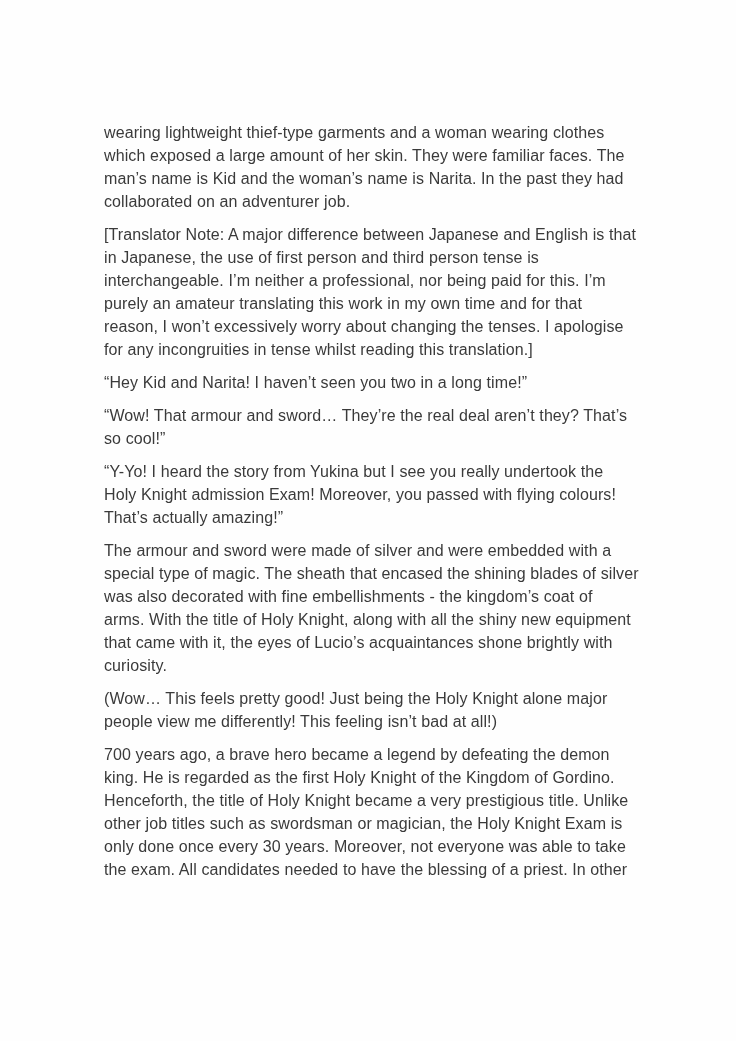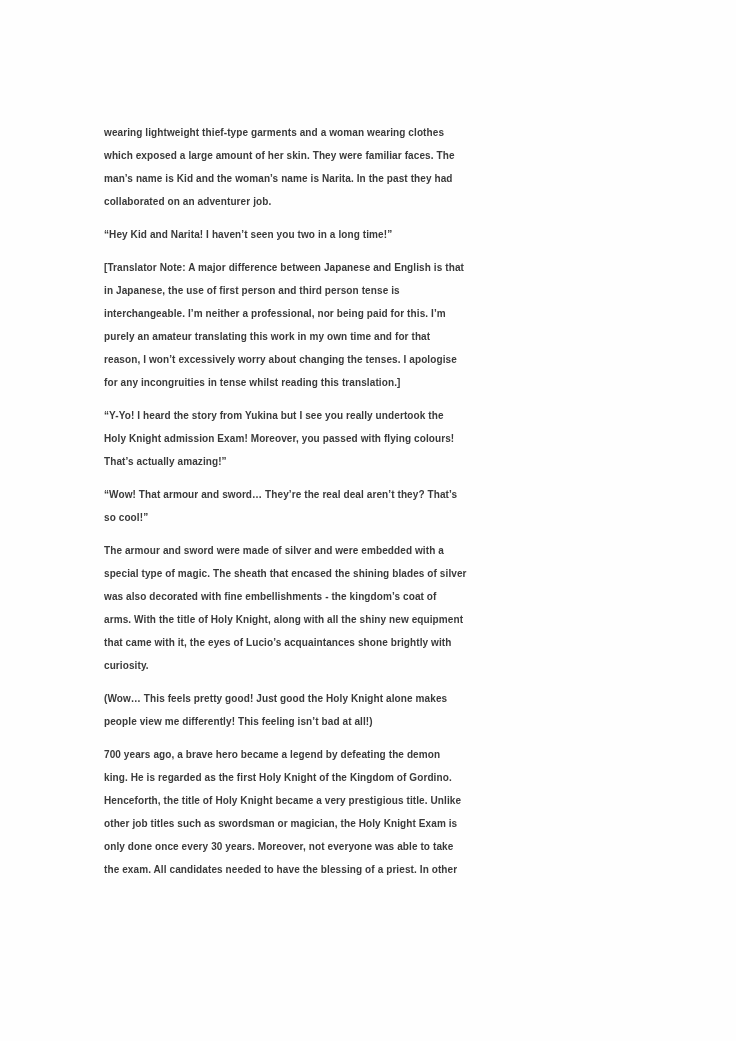--- a/index.html
+++ b/index.html
@@ -16,59 +16,58 @@
   .doc-page {
     box-sizing: border-box;
     width: 736px;
     height: 1041px;
     padding: 121px 30px 0 104px;
     background: #fefefe;
   }
   .text-block {
     width: 545px;
     color: #3a3a3a;
-    font-size: 10px;
+    font-size: 16px;
     line-height: 23px;
     text-align: left;
-    font-weight: bold;
   }
   .text-block p {
     margin: 0 0 10px 0;
     white-space: pre-line;
     letter-spacing: 0.1px;
   }
 </style>
 </head>
 <body>
 
 <div class="doc-page">
   <div class="text-block">
     <p>wearing lightweight thief-type garments and a woman wearing clothes
 which exposed a large amount of her skin. They were familiar faces. The
 man’s name is Kid and the woman’s name is Narita. In the past they had
 collaborated on an adventurer job.</p>
-    <p>“Hey Kid and Narita! I haven’t seen you two in a long time!”</p>
     <p>[Translator Note: A major difference between Japanese and English is that
 in Japanese, the use of first person and third person tense is
 interchangeable. I’m neither a professional, nor being paid for this. I’m
 purely an amateur translating this work in my own time and for that
 reason, I won’t excessively worry about changing the tenses. I apologise
 for any incongruities in tense whilst reading this translation.]</p>
+    <p>“Hey Kid and Narita! I haven’t seen you two in a long time!”</p>
+    <p>“Wow! That armour and sword… They’re the real deal aren’t they? That’s
+so cool!”</p>
     <p>“Y-Yo! I heard the story from Yukina but I see you really undertook the
 Holy Knight admission Exam! Moreover, you passed with flying colours!
 That’s actually amazing!”</p>
-    <p>“Wow! That armour and sword… They’re the real deal aren’t they? That’s
-so cool!”</p>
     <p>The armour and sword were made of silver and were embedded with a
 special type of magic. The sheath that encased the shining blades of silver
 was also decorated with fine embellishments - the kingdom’s coat of
 arms. With the title of Holy Knight, along with all the shiny new equipment
 that came with it, the eyes of Lucio’s acquaintances shone brightly with
 curiosity.</p>
-    <p>(Wow… This feels pretty good! Just good the Holy Knight alone makes
+    <p>(Wow… This feels pretty good! Just being the Holy Knight alone major
 people view me differently! This feeling isn’t bad at all!)</p>
     <p>700 years ago, a brave hero became a legend by defeating the demon
 king. He is regarded as the first Holy Knight of the Kingdom of Gordino.
 Henceforth, the title of Holy Knight became a very prestigious title. Unlike
 other job titles such as swordsman or magician, the Holy Knight Exam is
 only done once every 30 years. Moreover, not everyone was able to take
 the exam. All candidates needed to have the blessing of a priest. In other</p>
   </div>
 </div>
 

